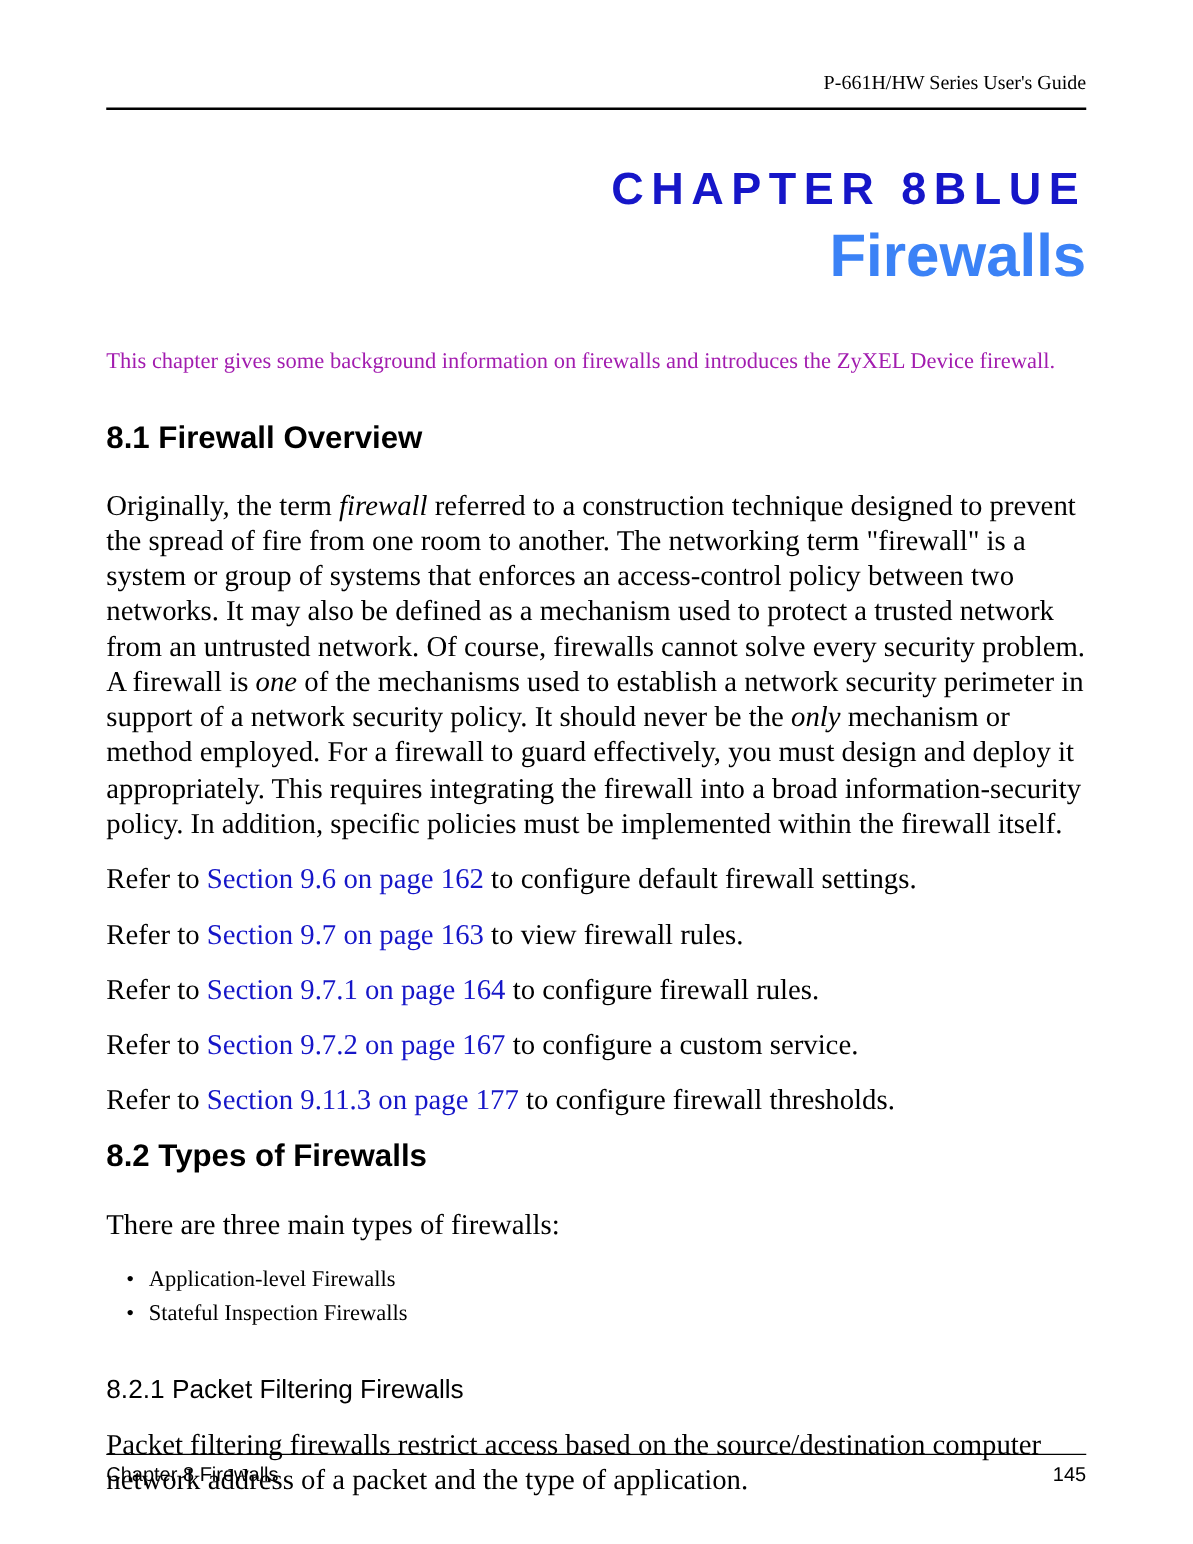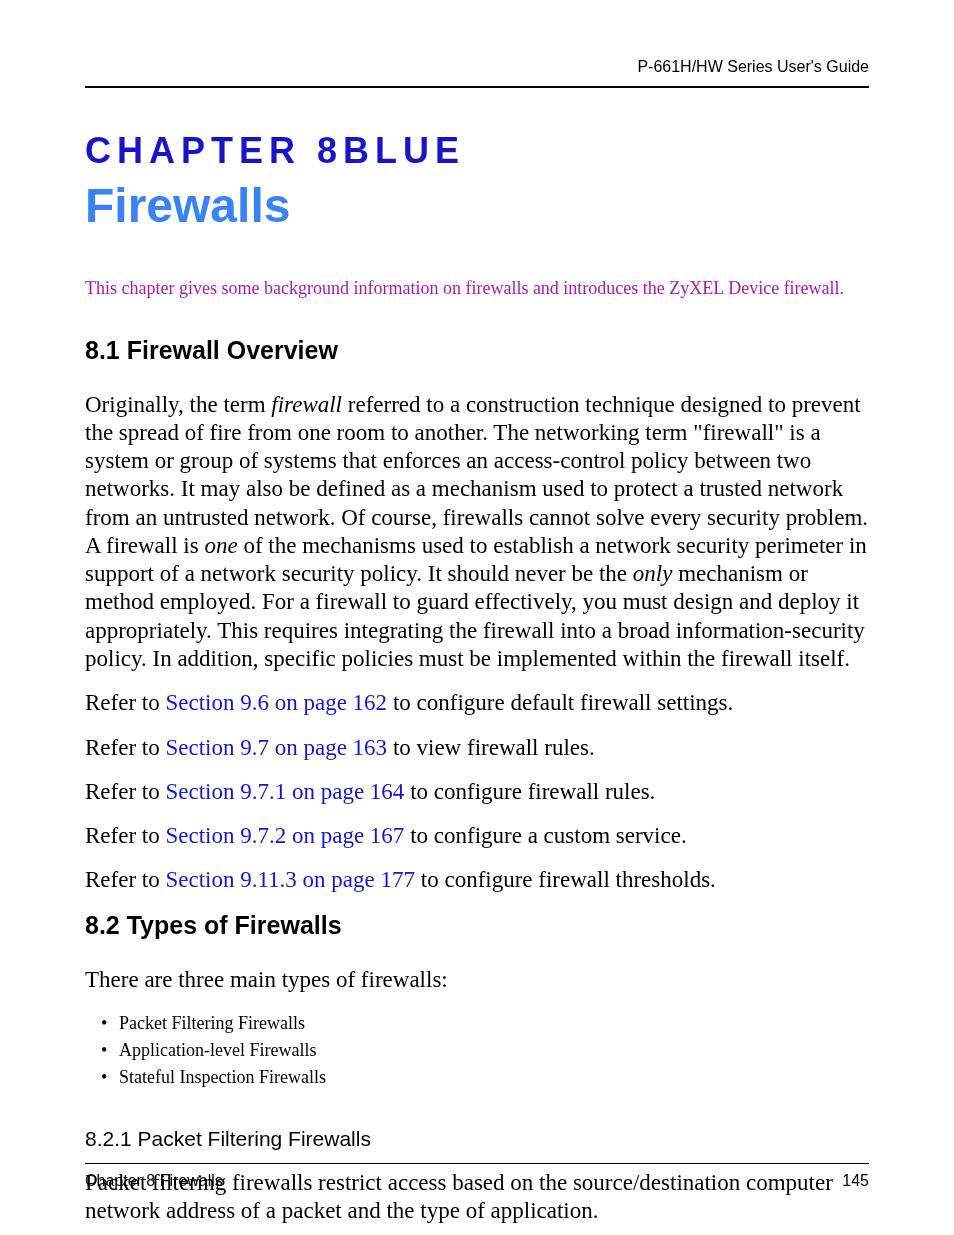--- a/index.html
+++ b/index.html
@@ -12,27 +12,28 @@
     width: 954px;
     height: 1235px;
     box-sizing: border-box;
     padding: 58px 85px 40px 85px;
     display: flex;
     flex-direction: column;
     position: relative;
   }
   .header-area {
     text-align: right;
-    font-family: Liberation Sans, sans-serif;
+    font-family: Liberation Serif, serif;
     font-size: 16px;
     color: #000;
     padding-bottom: 10px;
     border-bottom: 2px solid #000;
   }
   .chapter-heading {
+    text-align: right;
     margin-top: 42px;
     margin-bottom: 44px;
   }
   .chapter-line1 {
     font-family: Arial, Helvetica, sans-serif;
     font-weight: bold;
     font-size: 36px;
     letter-spacing: 6px;
     color: #1616c8;
   }
@@ -149,21 +150,20 @@
   </p>
   <p class="body-p body-indent" style="">
     <span>Refer to </span><span class="link">Section 9.11.3 on page 177</span><span> to configure firewall thresholds.</span>
   </p>
 
   <h2 class="h2">8.2  Types of Firewalls</h2>
 
   <p class="body-p body-indent">There are three main types of firewalls:</p>
 
   <ul class="bullets body-indent">
-    <li>Packet Filtering Firewalls</li>
     <li>Application-level Firewalls</li>
     <li>Stateful Inspection Firewalls</li>
   </ul>
 
   <h3 class="h3">8.2.1  Packet Filtering Firewalls</h3>
 
   <p class="body-p body-indent">Packet filtering firewalls restrict access based on the source/destination computer network address of a packet and the type of application.</p>
 
   <div class="footer-area">
     <span>Chapter 8 Firewalls</span>

